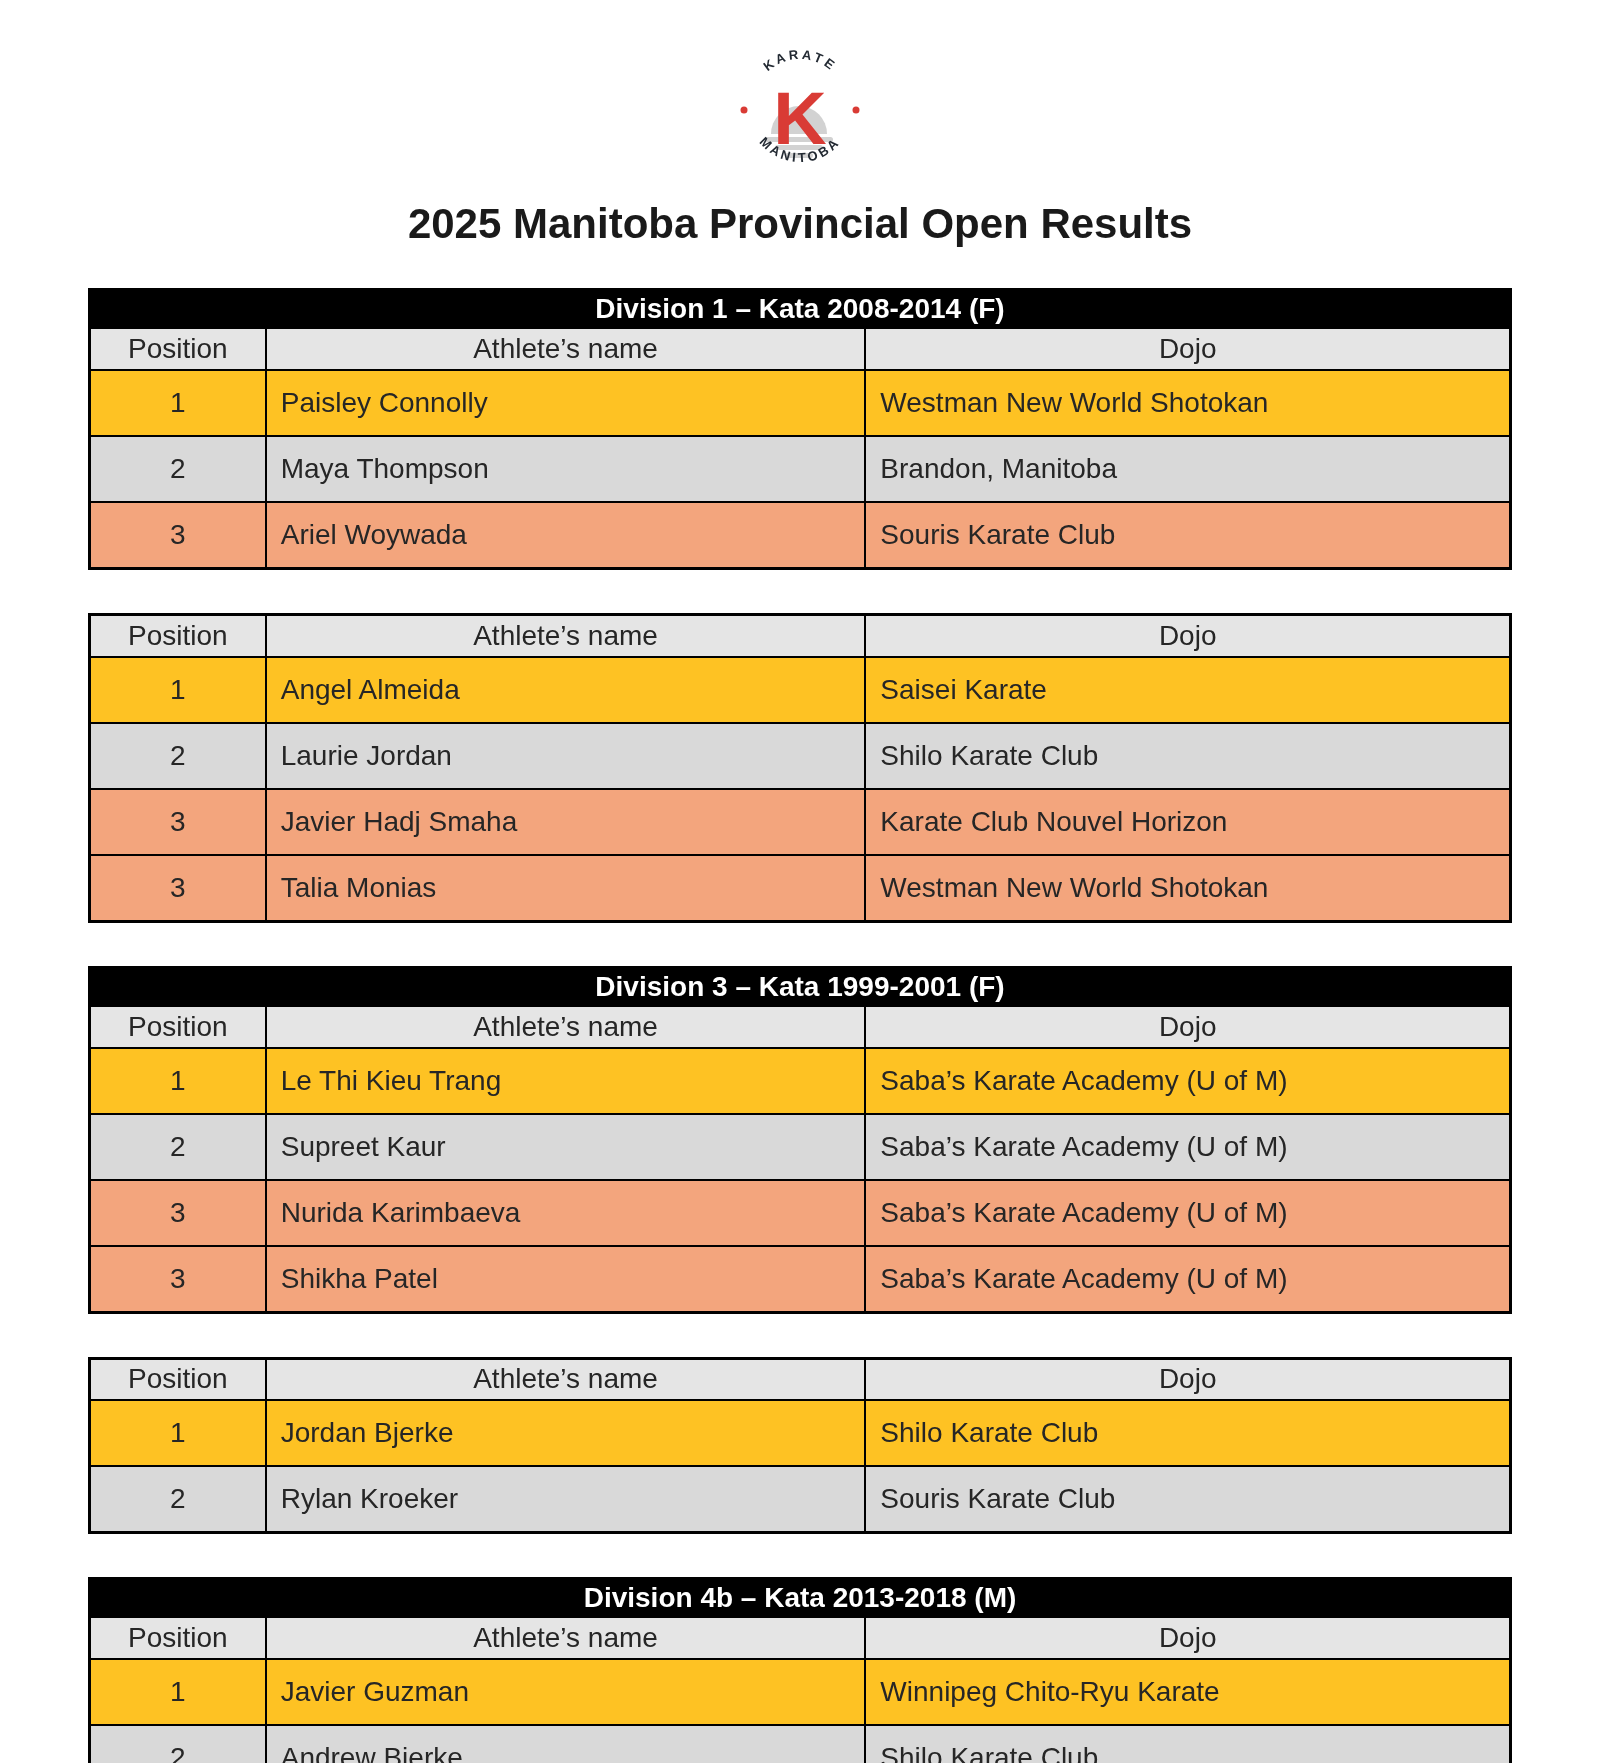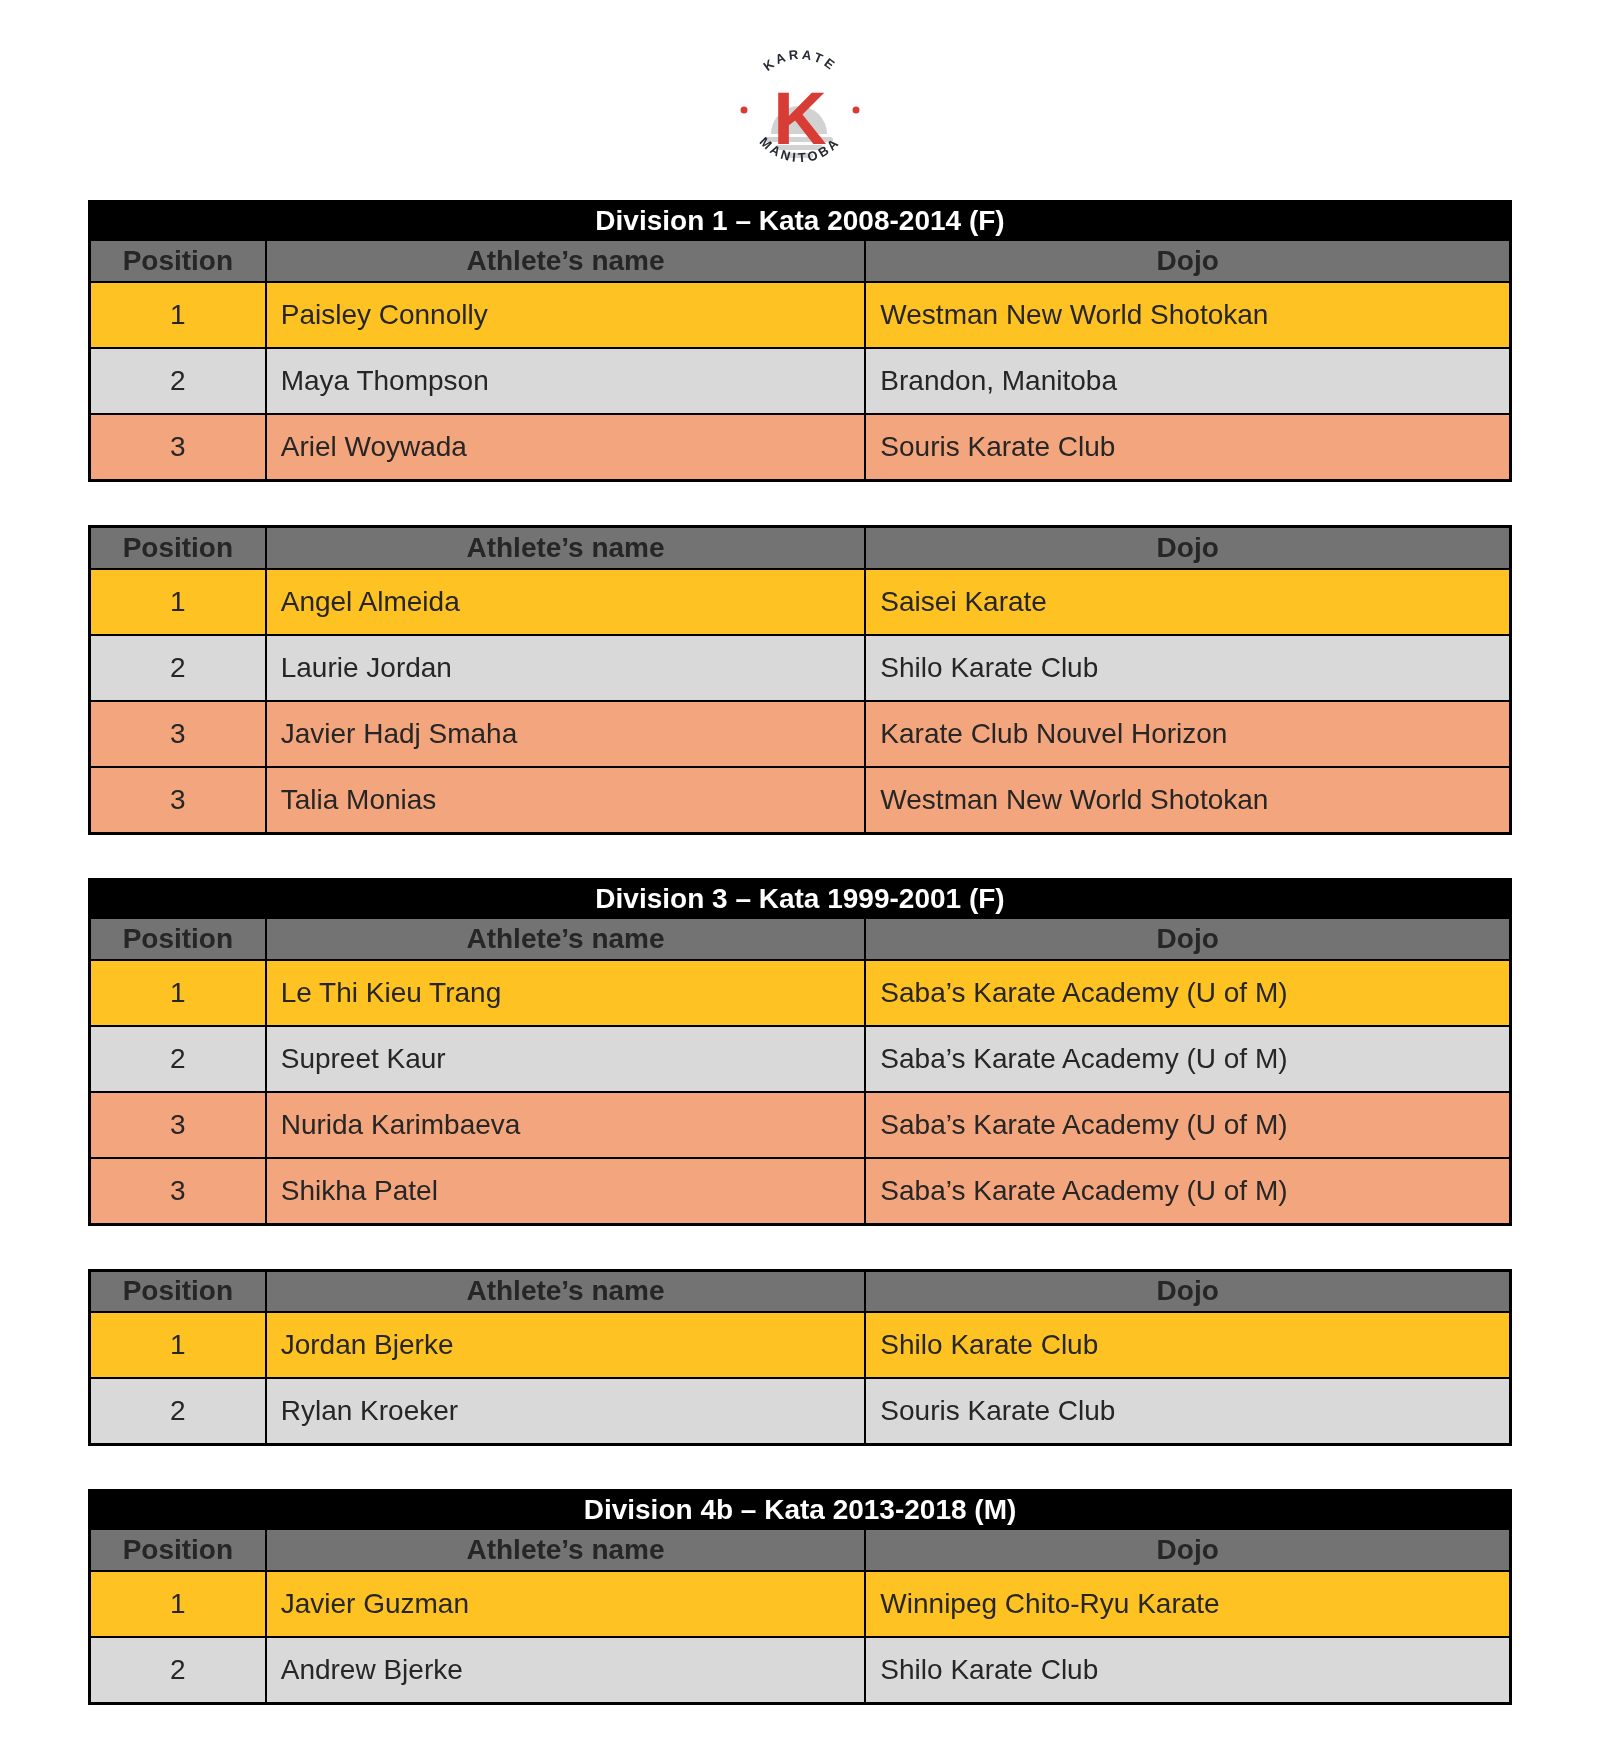--- a/index.html
+++ b/index.html
@@ -61,22 +61,22 @@
     background: var(--header-bg, #000);
     color: var(--header-text, #fff);
     text-align: center;
     font-weight: bold;
     font-size: 28px;
     height: 38px;
     padding: 2px 12px;
     border-bottom: 2px solid #000;
   }
   th.col-header {
-    background: #737373;
-    font-weight: bold;
+    background: #e5e5e5;
+    font-weight: normal;
     text-align: center;
     height: 42px;
     padding: 0 10px;
   }
   td { height: 42px; padding: 16px 14px; }
   td.position-cell { text-align: center; padding: 0 4px; }
   tr.medal-gold td   { background: var(--gold,   #fec223); }
   tr.medal-silver td { background: var(--silver, #d9d9d9); }
   tr.medal-bronze td { background: var(--bronze, #f3a57d); }
 </style>
@@ -105,20 +105,21 @@
 
       <text class="logo-arc-text">
         <textPath href="#arcTop" startOffset="50%" text-anchor="middle">KARATE</textPath>
       </text>
       <text class="logo-arc-text">
         <textPath href="#arcBottom" startOffset="50%" text-anchor="middle">MANITOBA</textPath>
       </text>
     </svg>
   </div>
 
+  <h1 class="page-title">2025 Manitoba Provincial Open Results</h1>
 
   <main id="tables">
       <section class="division">
         <table class="results">
           <colgroup>
             <col style="width: 12.4%;">
             <col style="width: 42.2%;">
             <col style="width: 45.4%;">
           </colgroup>
           <thead>

